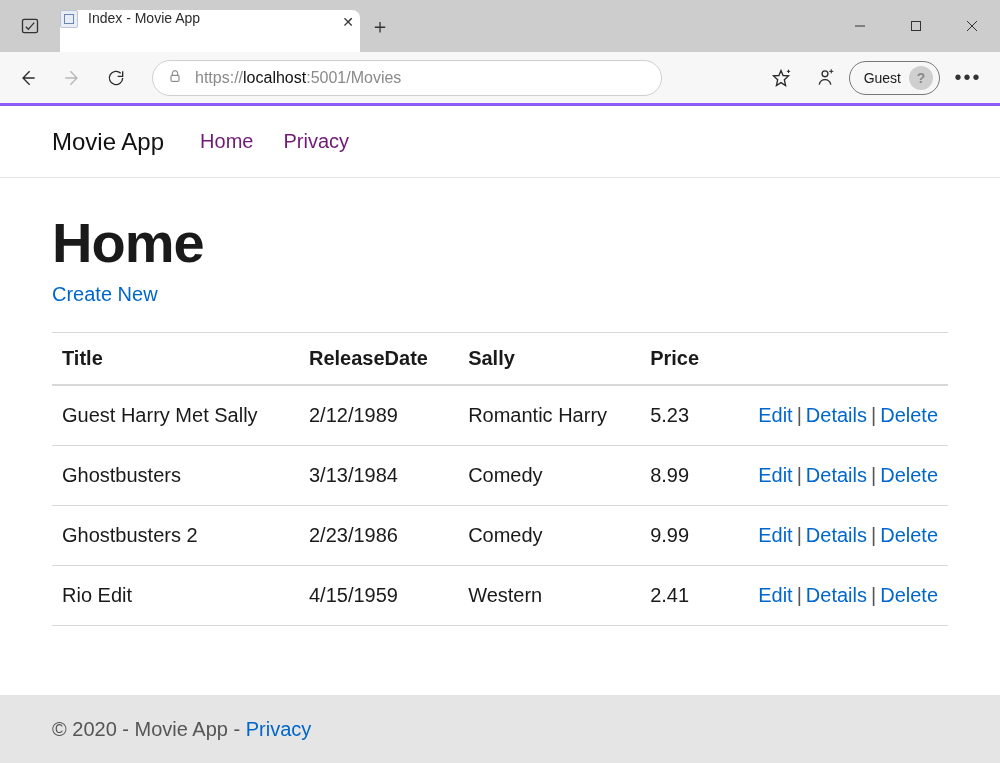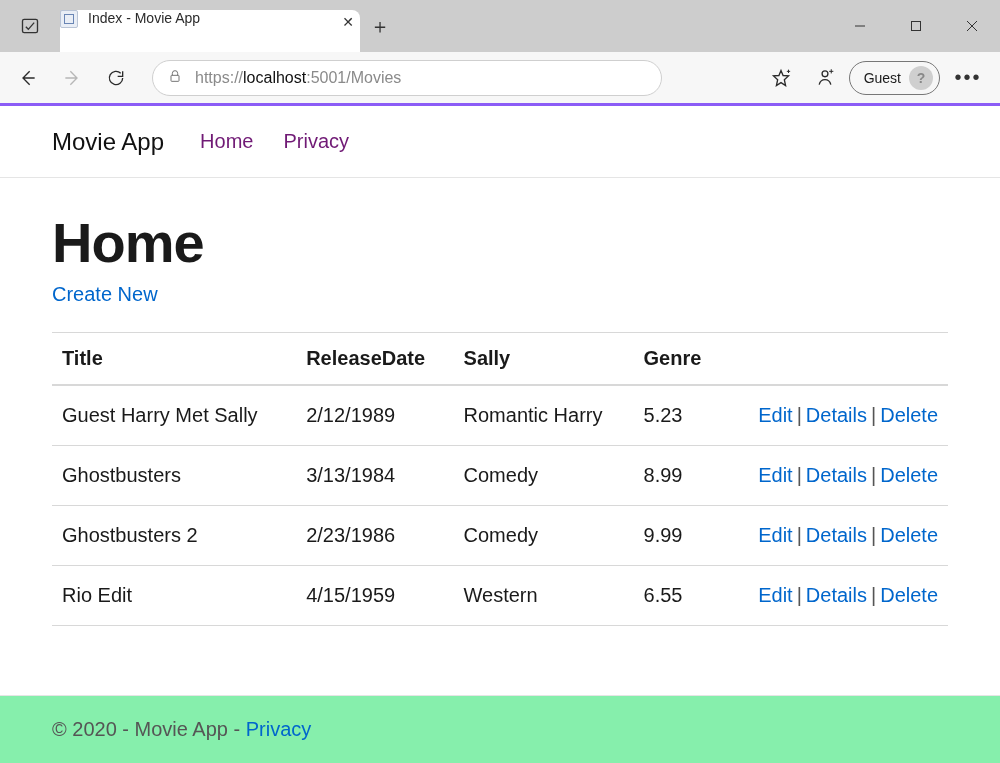--- a/index.html
+++ b/index.html
@@ -188,21 +188,21 @@
   .actlink{ color:var(--link); }
   .sep{ color:#555; padding:0 4px;}
 
   footer.page-footer{
     border-top:1px solid var(--footer-border);
     padding:22px 52px;
     font-size:20px;
     color:#555;
     position:absolute;
     bottom:0; left:0; right:0;
-    background:#86efac;
+    background:#e5e5e5;
   }
   footer.page-footer .flink{ color:var(--link); }
 </style>
 </head>
 <body>
 
 <div class="chrome-top">
   <div class="sidebar-btn">
     <svg viewBox="0 0 24 24" fill="none" stroke="#333" stroke-width="1.6">
       <rect x="3" y="4" width="18" height="16" rx="2"></rect>
@@ -304,21 +304,21 @@
   <div class="main">
     <h1 class="page-title">Home</h1>
     <a class="create-link">Create New</a>
 
     <table class="data">
       <thead>
         <tr>
           <th>Title</th>
           <th>ReleaseDate</th>
           <th>Sally</th>
-          <th>Genre</th>
+          <th>Price</th>
           <th class="actions"></th>
         </tr>
       </thead>
       <tbody id="rows">
           <tr>
             <td>Guest Harry Met Sally</td>
             <td>2/12/1989</td>
             <td>Romantic Harry</td>
             <td>5.23</td>
             <td class="actions"><span class="actlink">Edit</span><span class="sep">|</span><span class="actlink">Details</span><span class="sep">|</span><span class="actlink">Delete</span></td>
@@ -334,21 +334,21 @@
             <td>Ghostbusters 2</td>
             <td>2/23/1986</td>
             <td>Comedy</td>
             <td>9.99</td>
             <td class="actions"><span class="actlink">Edit</span><span class="sep">|</span><span class="actlink">Details</span><span class="sep">|</span><span class="actlink">Delete</span></td>
           </tr>
           <tr>
             <td>Rio Edit</td>
             <td>4/15/1959</td>
             <td>Western</td>
-            <td>6.55</td>
+            <td>2.41</td>
             <td class="actions"><span class="actlink">Edit</span><span class="sep">|</span><span class="actlink">Details</span><span class="sep">|</span><span class="actlink">Delete</span></td>
           </tr>
         </tbody>
     </table>
   </div>
 
   <footer class="page-footer">
     <span>© 2020 - Movie App - </span><span class="flink">Privacy</span>
   </footer>
 </div>

